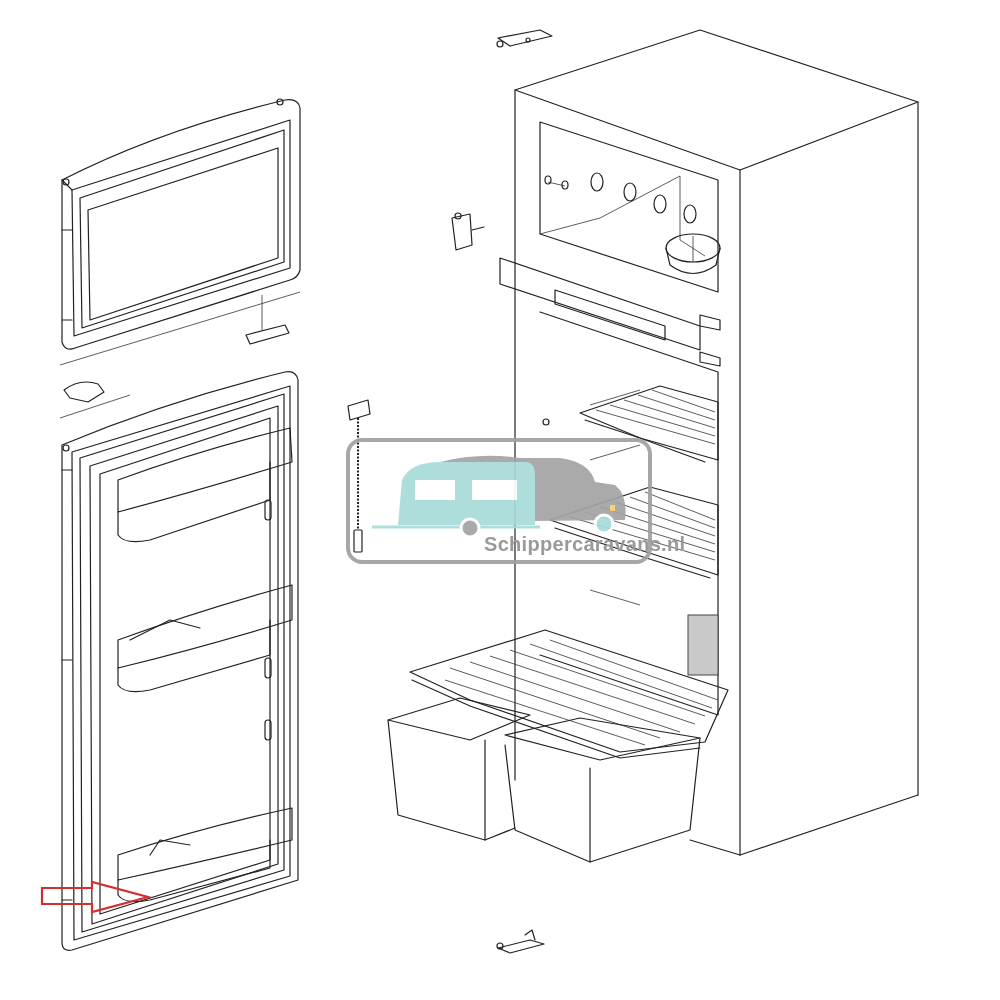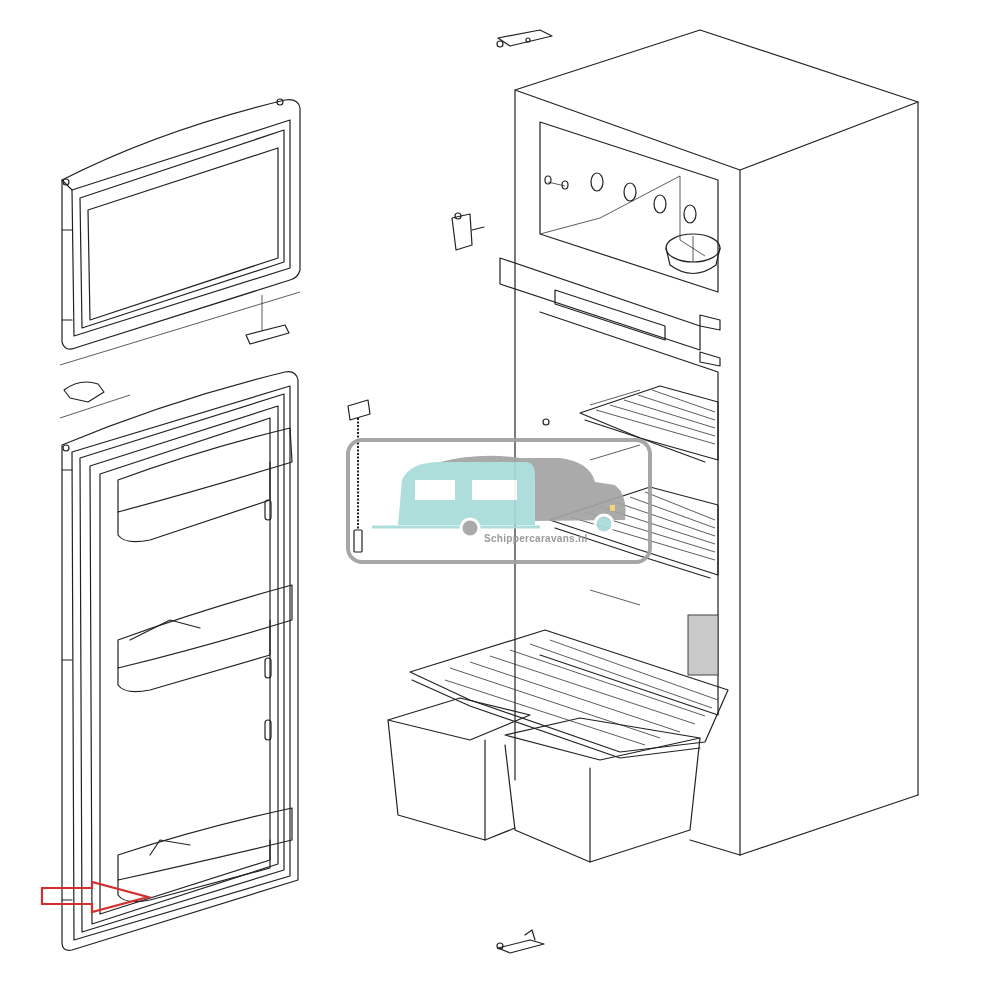--- a/index.html
+++ b/index.html
@@ -1,20 +1,20 @@
 <!DOCTYPE html>
 <html><head>
 <meta charset="utf-8">
 <style>
   html,body{margin:0;padding:0;background:#ffffff;}
   body{width:1000px;height:1000px;position:relative;overflow:hidden;font-family:"Liberation Sans",sans-serif;}
   svg{position:absolute;left:0;top:0;}
   .ln{fill:none;stroke:#222;stroke-width:1.2;stroke-linejoin:round;stroke-linecap:round;}
   .thin{fill:none;stroke:#333;stroke-width:0.8;}
-  .wm-text{position:absolute;left:484px;top:533px;font-size:10px;color:#9a9a9a;letter-spacing:0.3px;font-weight:bold;}
+  .wm-text{position:absolute;left:484px;top:533px;font-size:20px;color:#9a9a9a;letter-spacing:0.3px;font-weight:bold;}
 </style>
 </head>
 <body>
 
 <svg width="1000" height="1000" viewBox="0 0 1000 1000">
 
   <g>
     <path class="ln" d="M62,180 Q160,130 285,100 Q298,98 300,108 L300,270 Q298,278 290,280 L75,348 Q65,352 62,342 Z"></path>
     <path class="ln" d="M72,190 L290,120 L290,268 L74,336 Z"></path>
     <path class="ln" d="M80,198 L284,130 L284,262 L82,328 Z"></path>

